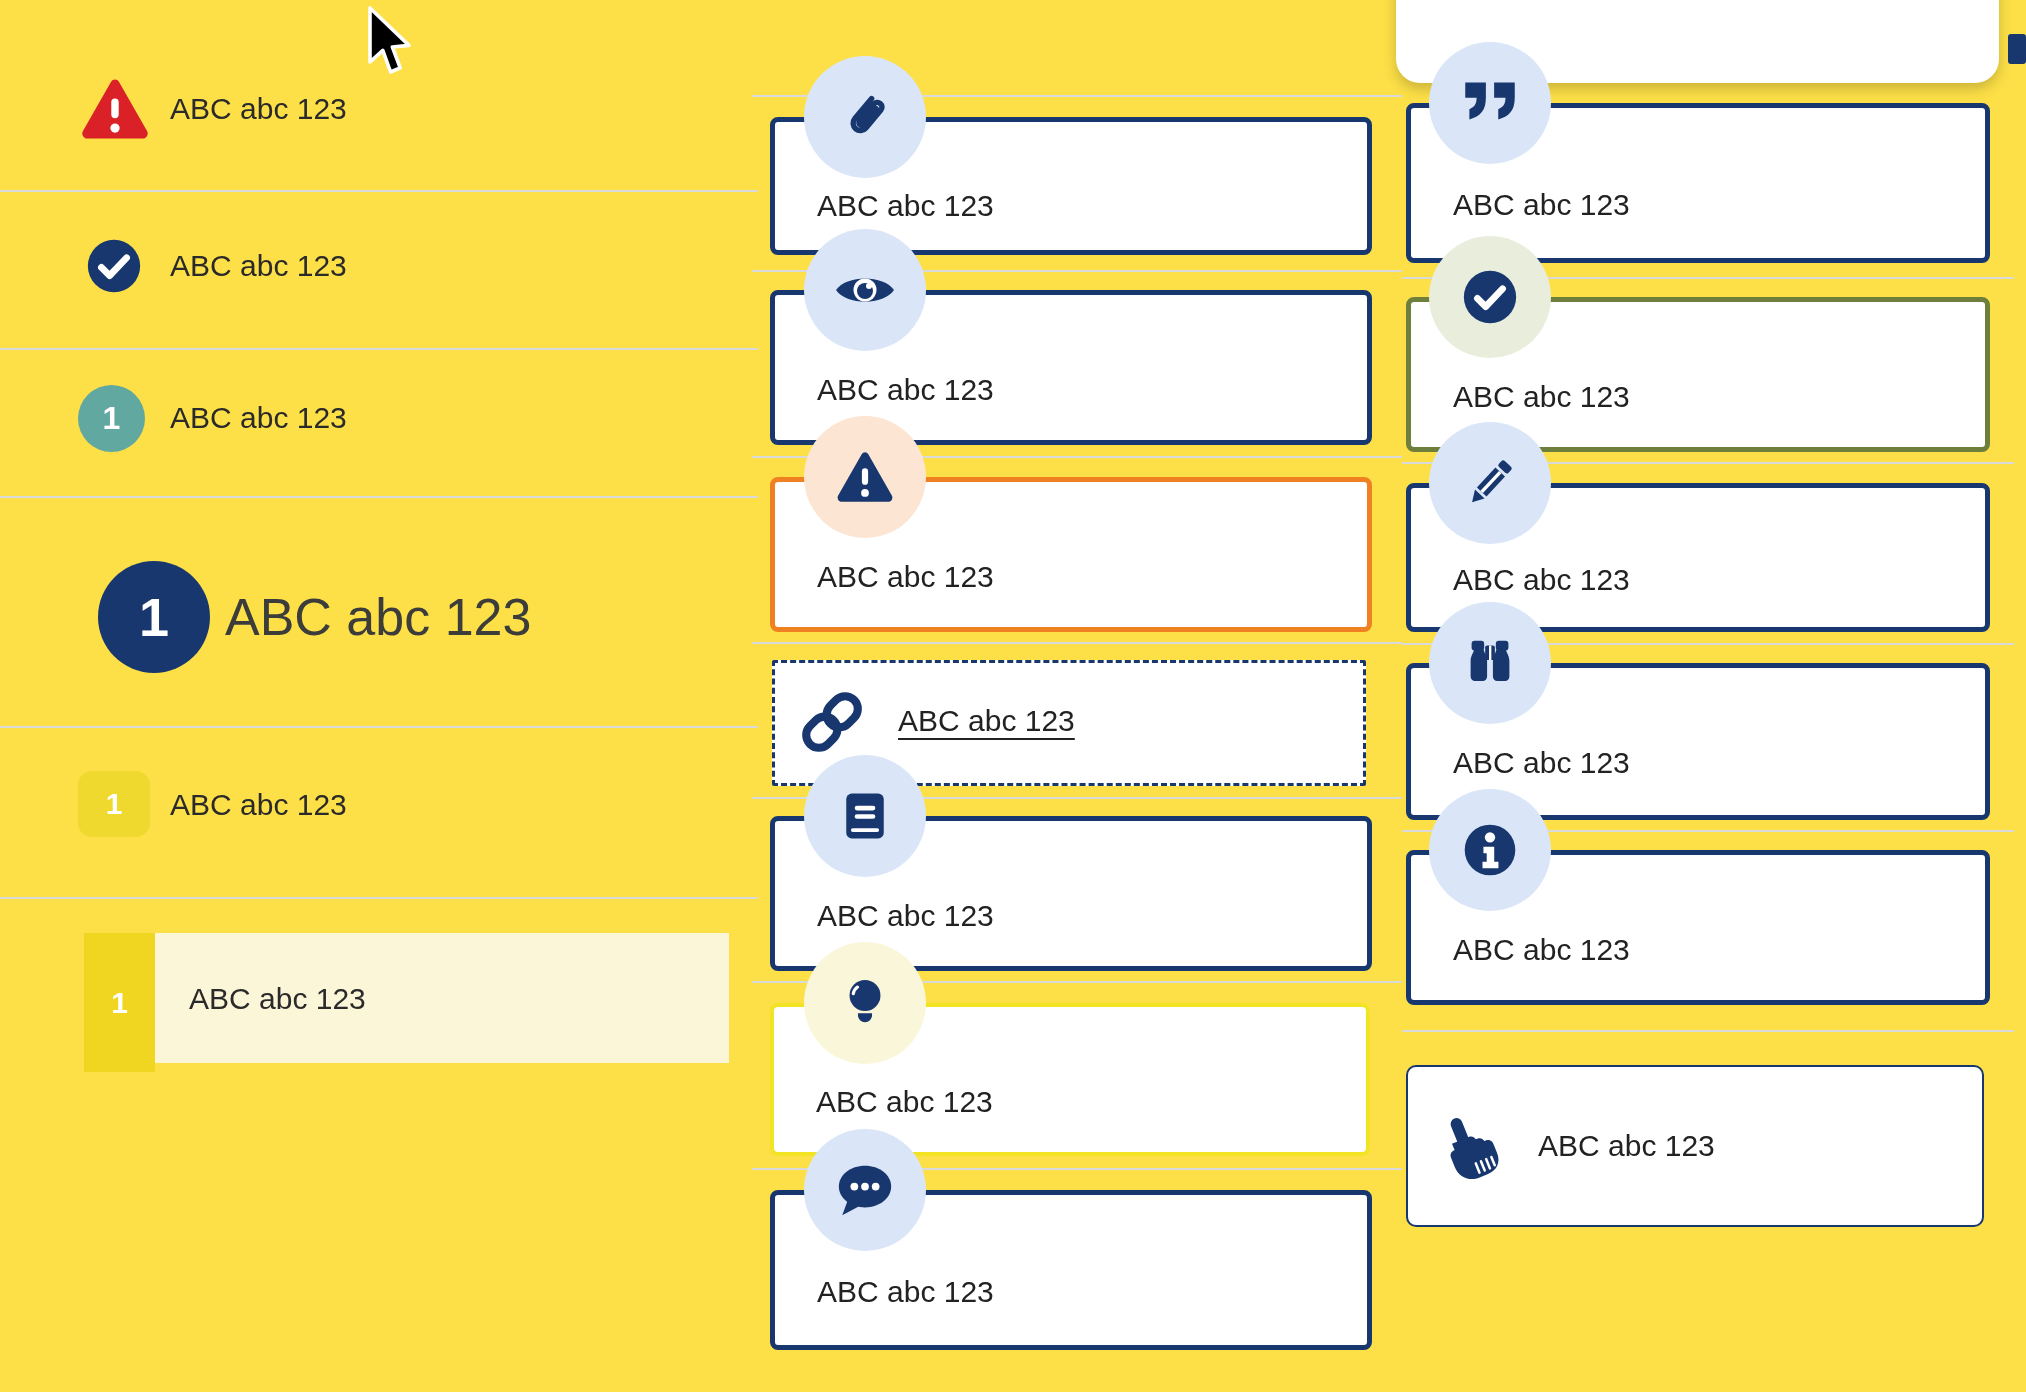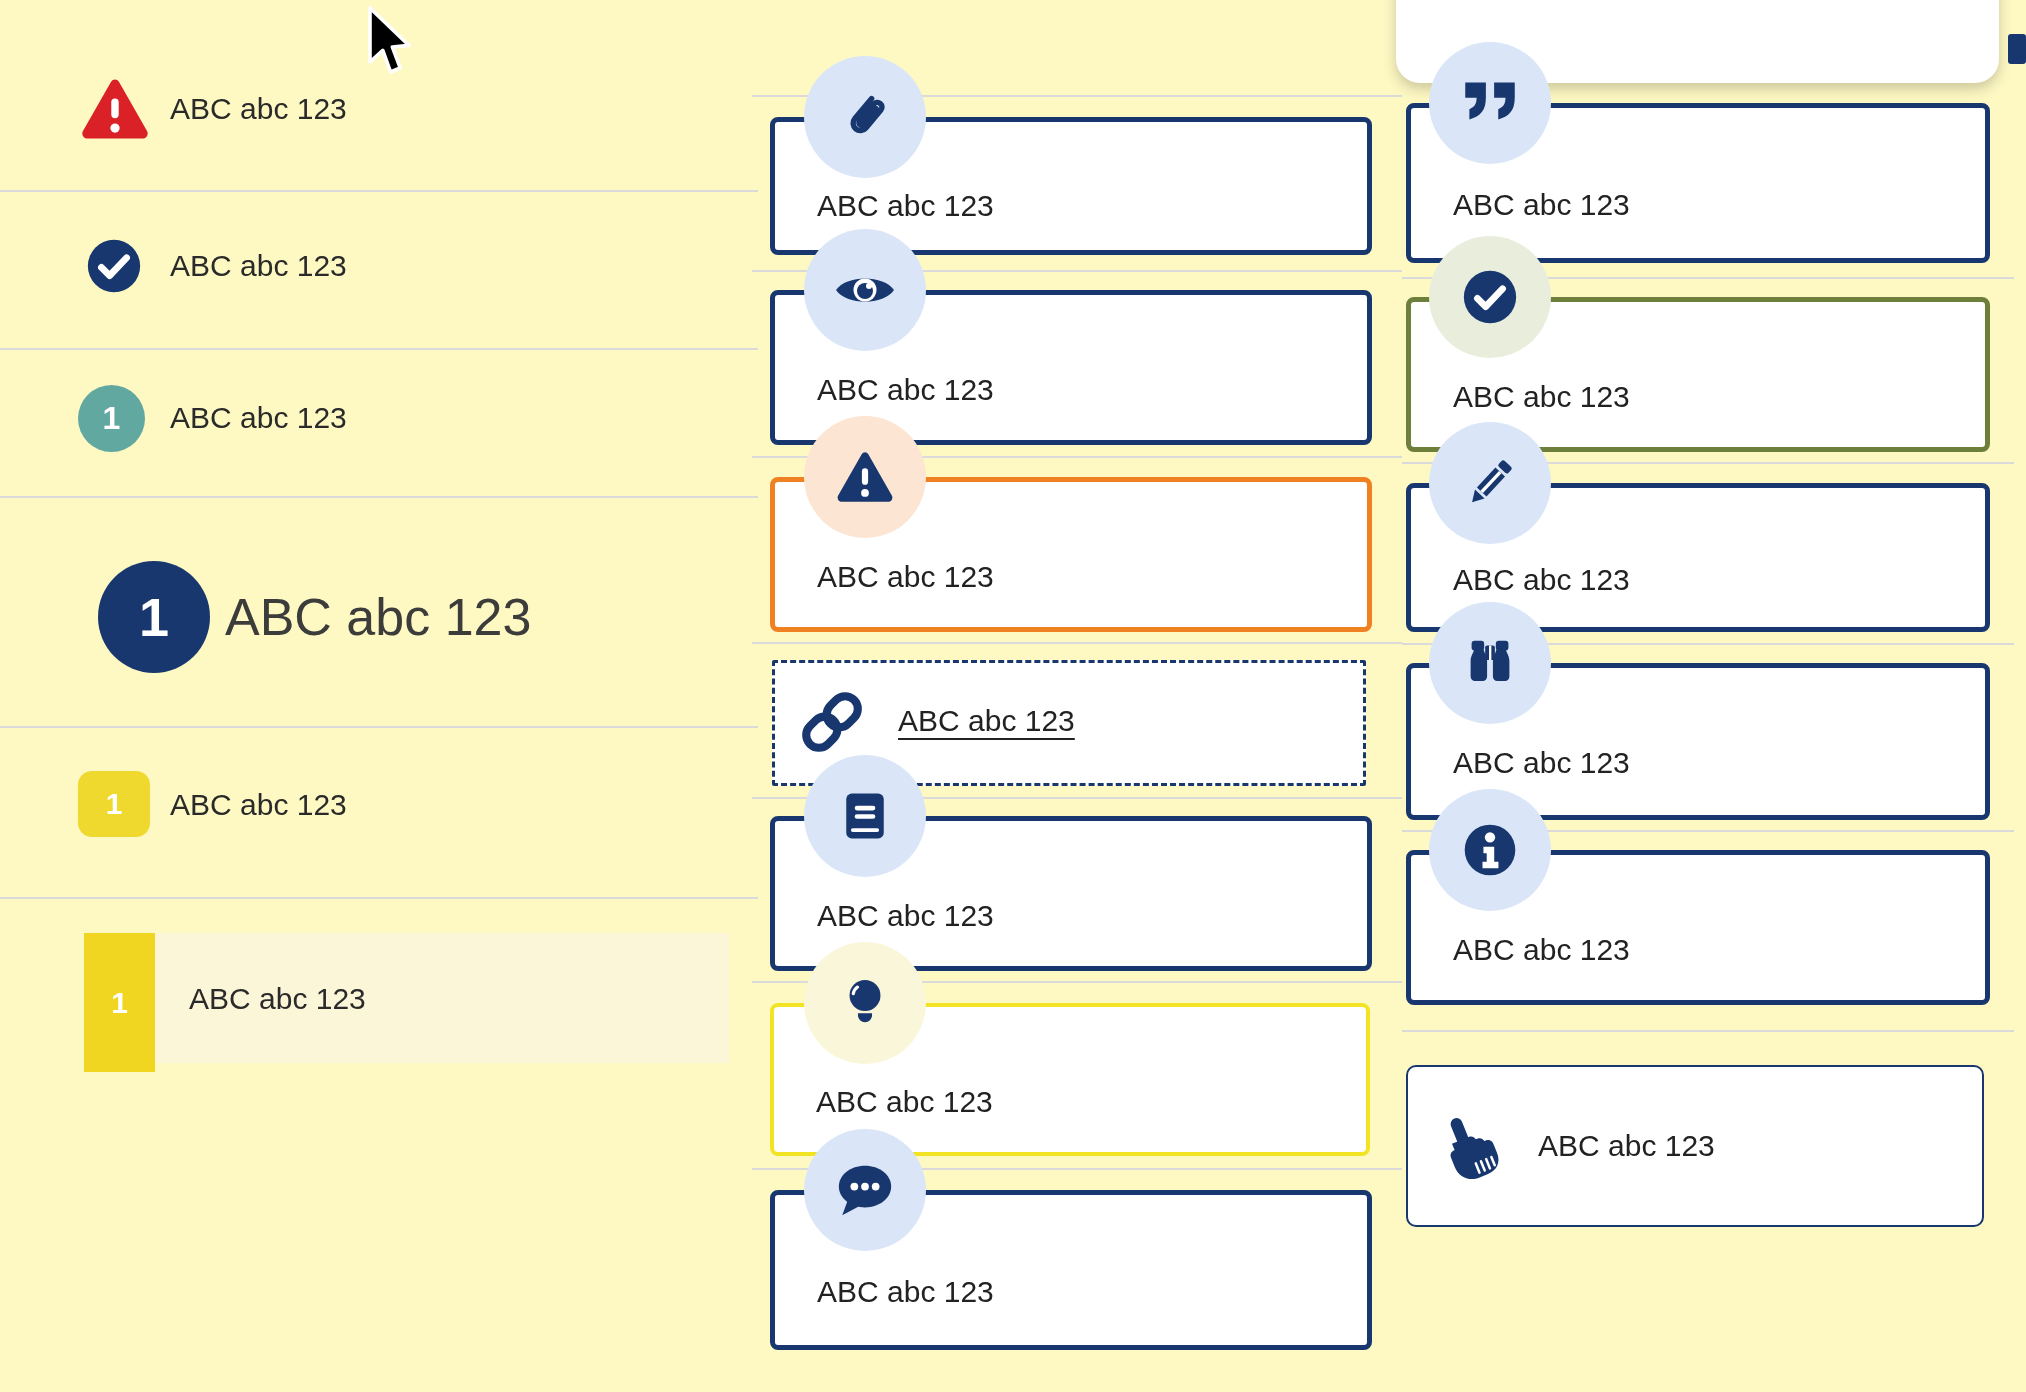--- a/index.html
+++ b/index.html
@@ -1,16 +1,16 @@
 <!DOCTYPE html>
 <html style="--navy: #17376E; --red: #DB2128; --teal: #61A8A1; --yellowBadge: #EFD92F; --tabYellow: #F0D521; --paleRow: #FCF6D9; --orange: #F08123; --olive: #6E7F3C; --yellowBorder: #F2E324; --badgeBlue: #DAE6F8; --badgePeach: #FCE5D2; --badgeYellow: #FAF6D9; --badgeSage: #E9EEDC; --divider: #DADADA; --text: #222222;"><head>
 <meta charset="utf-8">
 <style>
   html,body{margin:0;padding:0;background:#fff;}
-  .canvas{position:relative;width:2026px;height:1392px;background:#fef9c3;overflow:hidden;
+  .canvas{position:relative;width:2026px;height:1392px;background:#fde047;overflow:hidden;
           font-family:"Liberation Sans","DejaVu Sans",sans-serif;color:#222;}
   .hr{position:absolute;height:2px;background:var(--divider);}
   .lbl{position:absolute;font-size:30px;color:#2a2a2a;transform:translateY(-50%);white-space:nowrap;}
   .heading{font-size:52px;color:#3c3c3b;font-weight:500;}
   .ic{display:block;color:var(--navy);}
   .ic-red{color:var(--red);}
   .numcircle{position:absolute;border-radius:50%;display:flex;align-items:center;justify-content:center;
              color:#fff;font-weight:bold;}
   .badge{position:absolute;width:122px;height:122px;border-radius:50%;display:flex;align-items:center;
          justify-content:center;z-index:6;}

